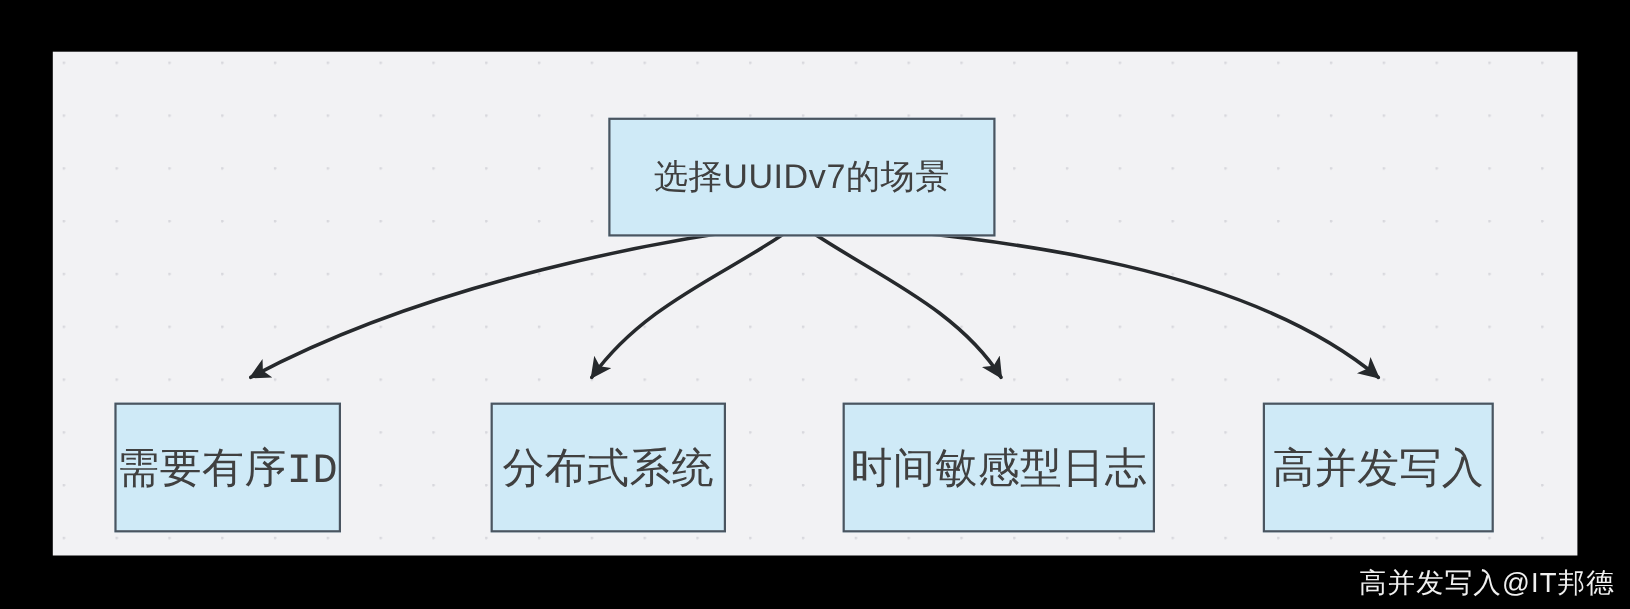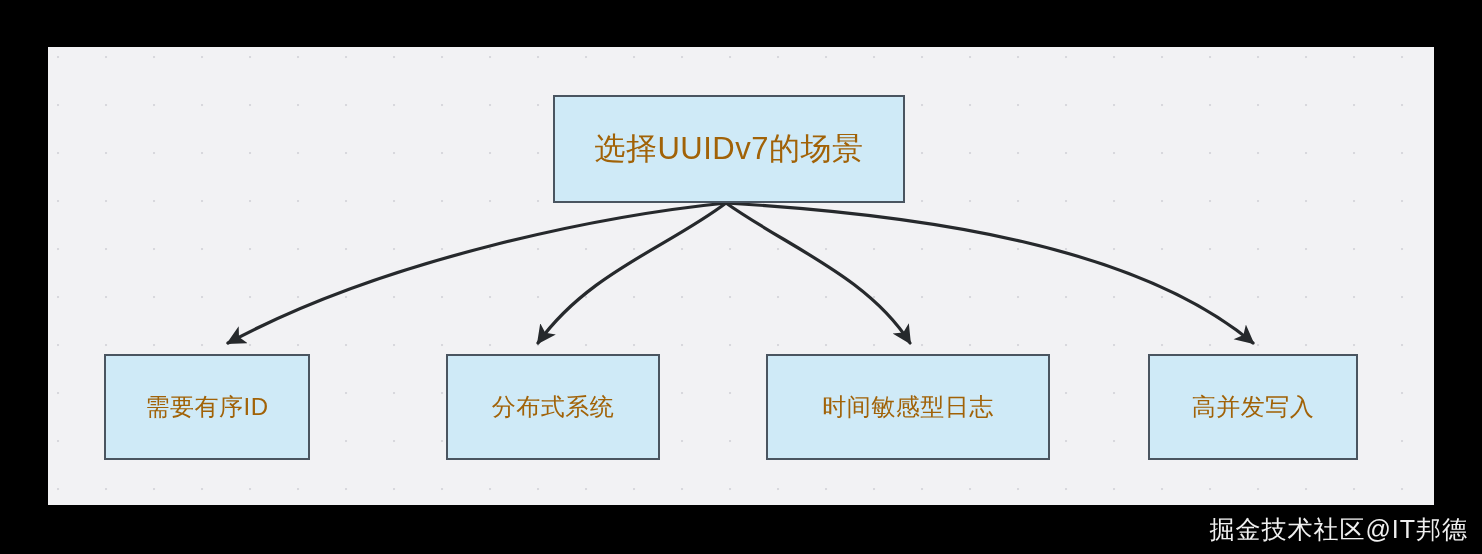--- a/index.html
+++ b/index.html
@@ -43,35 +43,37 @@
   }
   
   .node {
     position: absolute;
     box-sizing: border-box;
     background: #cfeaf7;
     border: 2.5px solid #4a5560;
     display: flex;
     align-items: center;
     justify-content: center;
-    color: #a16207;
+    color: #404040;
     white-space: nowrap;
     letter-spacing: 0.5px;
+    margin-top: 12px;
   }
   .node-root {
     left: 505px;
     top: 48px;
     width: 352px;
     height: 108px;
     font-size: 31px;
   }
   .node-child {
     top: 307px;
-    height: 106px;
-    font-size: 24px;
+    height: 118px;
+    font-size: 38px;
+    font-family: Liberation Mono, monospace;
   }
   .child-0 { left: 56px;   width: 206px; }
   .child-1 { left: 398px;  width: 214px; }
   .child-2 { left: 718px;  width: 284px; }
   .child-3 { left: 1100px; width: 210px; }
 
   
   #watermark {
     position: absolute;
     right: 14px;
@@ -117,15 +119,15 @@
     <div class="node node-child child-3">
       <span>高并发写入</span>
     </div>
 
     <div class="node node-child child-2">
       <span>时间敏感型日志</span>
     </div>
 
   </div>
 
-  <div id="watermark">掘金技术社区@IT邦德</div>
+  <div id="watermark">高并发写入@IT邦德</div>
 
 </div>
 
 </body></html>

